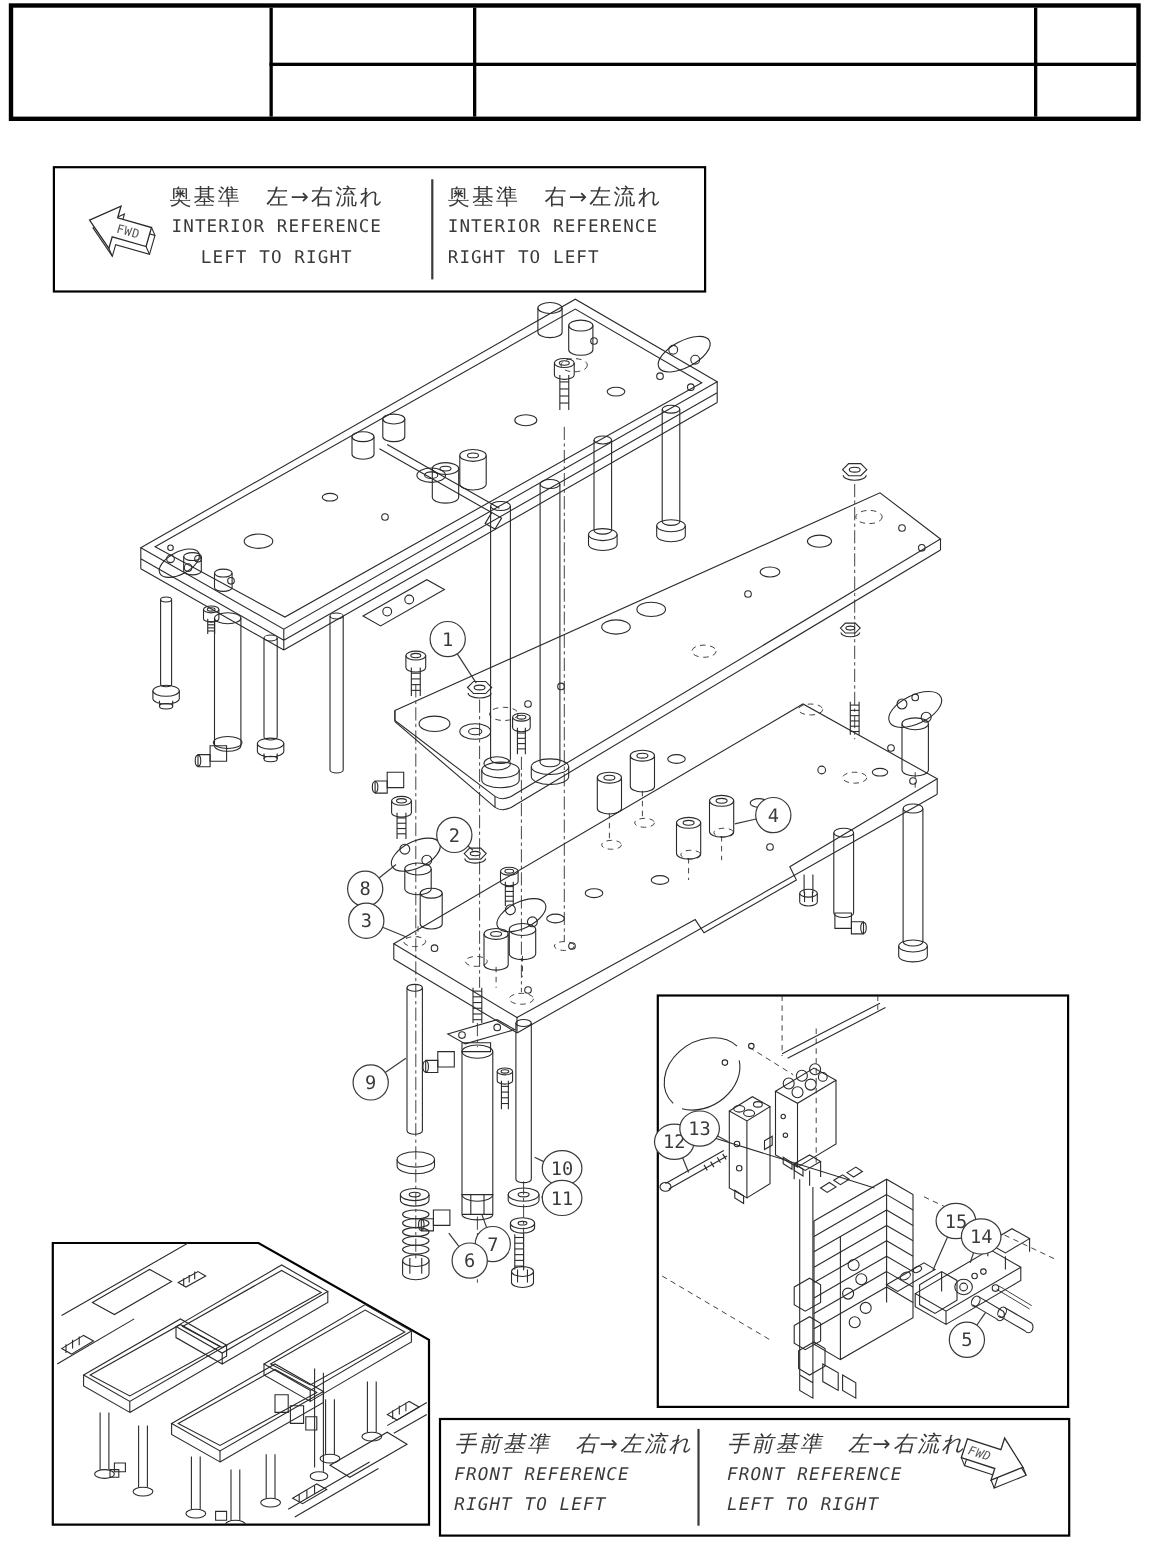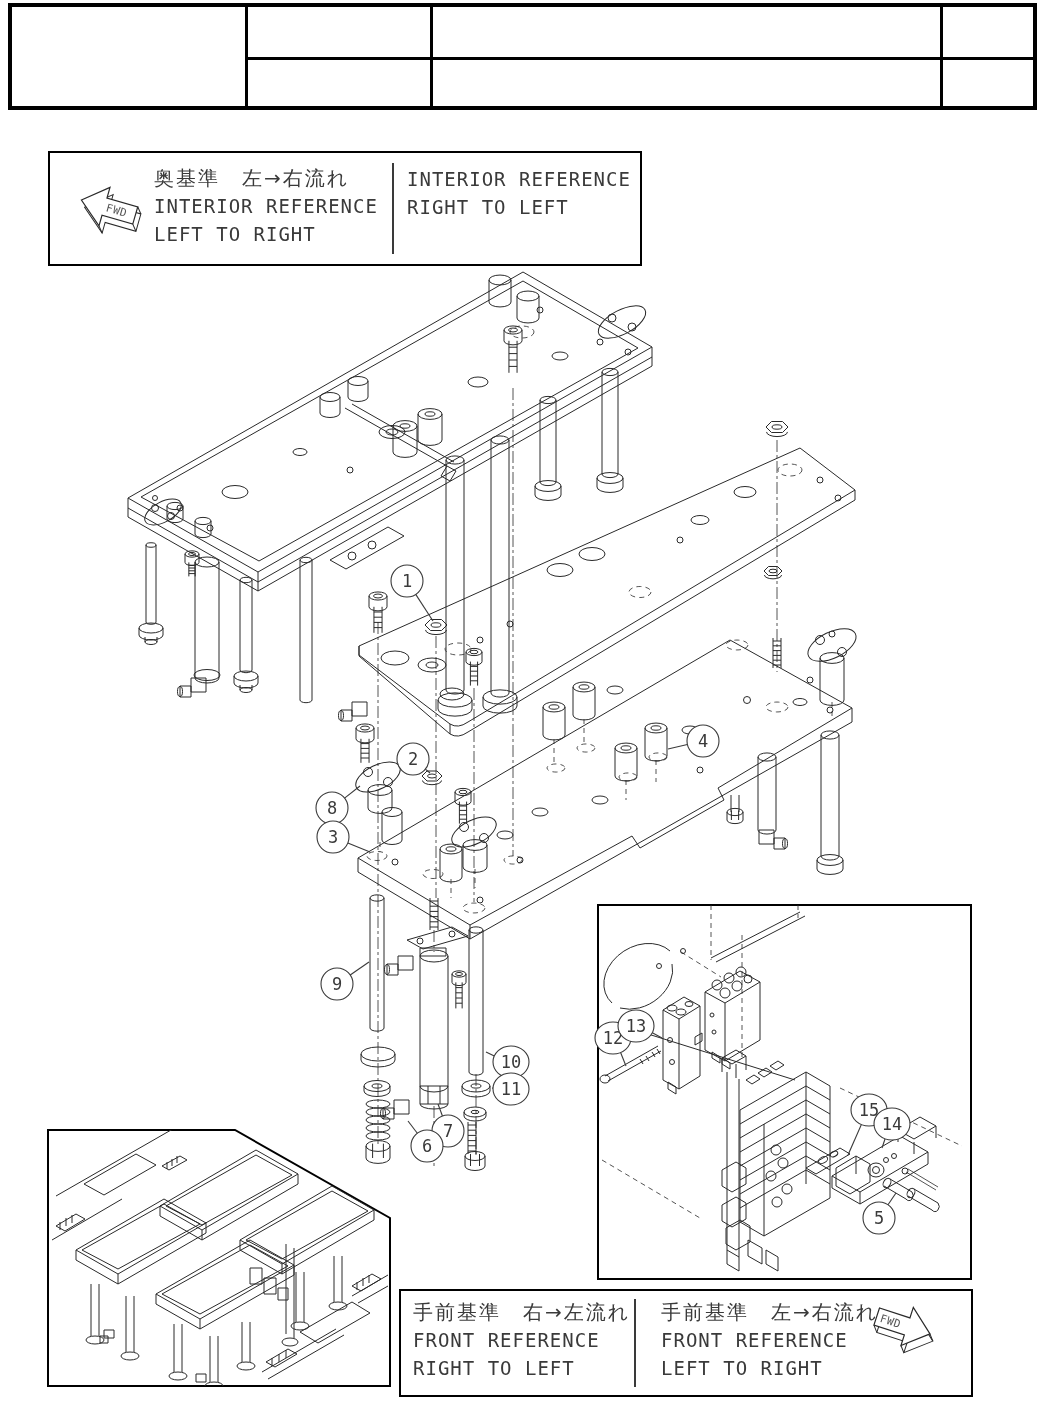--- a/index.html
+++ b/index.html
@@ -9,25 +9,25 @@
   .title-block{position:absolute;left:8px;top:3px;width:1021px;height:99px;border:4px solid #000;}
   .tb-line{position:absolute;background:#000;}
   .tb-v1{left:233px;top:0;width:3px;height:100%;}
   .tb-v2{left:418px;top:0;width:3px;height:100%;}
   .tb-v3{left:928px;top:0;width:3px;height:100%;}
   .tb-h1{left:233px;top:50px;width:788px;height:3px;}
   .tb-cell{position:absolute;color:#333;font-size:14px;}
   
   .ref-box{position:absolute;border:2px solid #000;background:#fff;color:#3a3a3a;}
   .ref-top{left:48px;top:151px;width:590px;height:111px;}
-  .ref-bottom{left:399px;top:1289px;width:570px;height:104px;}
+  .ref-bottom{left:399px;top:1289px;width:570px;height:104px;font-style:italic;}
   .ref-divider{position:absolute;width:2px;background:#3a3a3a;}
   .ref-text{position:absolute;white-space:nowrap;}
   .ref-text .jp{font-size:20px;letter-spacing:2px;font-family:"DejaVu Sans",sans-serif;line-height:27px;}
-  .ref-text .en{font-size:19px;letter-spacing:1px;line-height:28px;}
+  .ref-text .en{font-size:16px;letter-spacing:1px;line-height:28px;}
   .fwd-arrow{position:absolute;}
   
   svg.diagram{position:absolute;left:0;top:0;}
   .ln{stroke:#2a2a2a;fill:none;stroke-width:1;}
   .cl{stroke:#2a2a2a;fill:none;stroke-width:.8;stroke-dasharray:12 3 3 3;}
   .dsh{stroke:#2a2a2a;fill:none;stroke-width:.8;stroke-dasharray:5 4;}
   .frame{stroke:#000;fill:none;stroke-width:2;}
   .co{stroke:#3a3a3a;fill:#fff;stroke-width:1.1;}
   .co-t{fill:#3a3a3a;font-size:17px;font-family:"DejaVu Sans Mono",monospace;}
   .arr-f{fill:#fff;stroke:#2a2a2a;stroke-width:1.2;}
@@ -573,27 +573,28 @@
 
   <div class="ref-box ref-top">
     <svg class="fwd-arrow" style="left:20px;top:22px;" width="78" height="70">
       <g transform="rotate(16 36 30)">
         <path class="arr-b" d="M11,32 L35,12 L35,23 L67,23 L67,41 L35,41 L35,52 Z" transform="translate(5,6)"></path>
         <path class="arr-f" d="M11,32 L35,12 L35,23 L67,23 L67,41 L35,41 L35,52 Z"></path>
         <path class="arr-b" d="M67,23 l5,6 M67,41 l5,6 M35,52 l5,6"></path>
         <text class="arr-t" x="37" y="36">FWD</text>
       </g>
     </svg>
-    <div class="ref-text" style="left:104px;top:12px;">
+    <div class="ref-text" style="left:104px;top:12px;text-align:center;">
       <div class="jp">奥基準　左→右流れ</div>
       <div class="en">INTERIOR REFERENCE</div>
       <div class="en">LEFT TO RIGHT</div>
     </div>
     <div class="ref-divider" style="left:342px;top:10px;height:91px;"></div>
     <div class="ref-text" style="left:357px;top:12px;">
+      <div class="jp">奥基準　右→左流れ</div>
       <div class="en">INTERIOR REFERENCE</div>
       <div class="en">RIGHT TO LEFT</div>
     </div>
   </div>
 
   <div class="ref-box ref-bottom">
     <div class="ref-text" style="left:12px;top:8px;">
       <div class="jp">手前基準　右→左流れ</div>
       <div class="en">FRONT REFERENCE</div>
       <div class="en">RIGHT TO LEFT</div>

